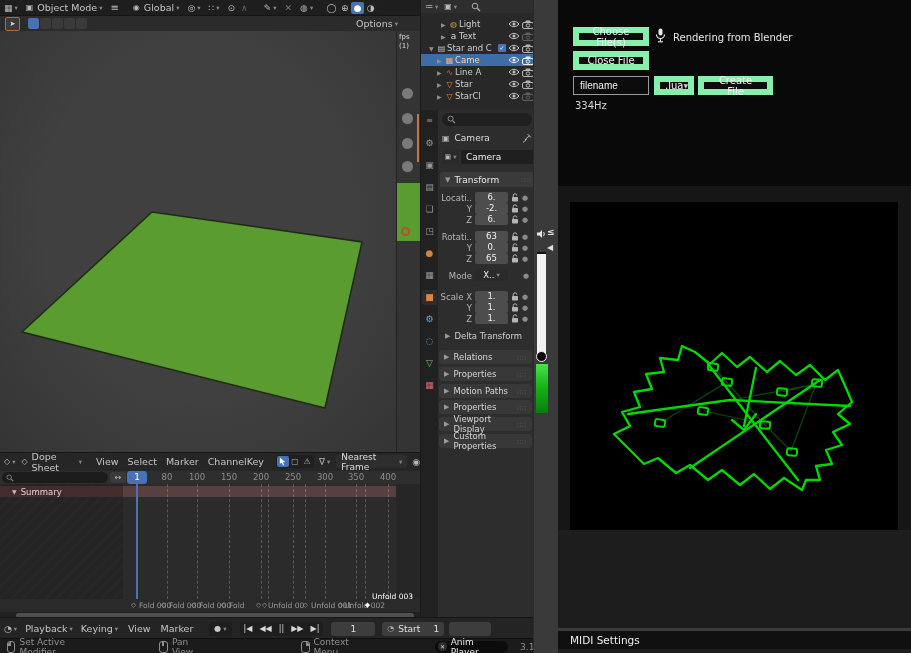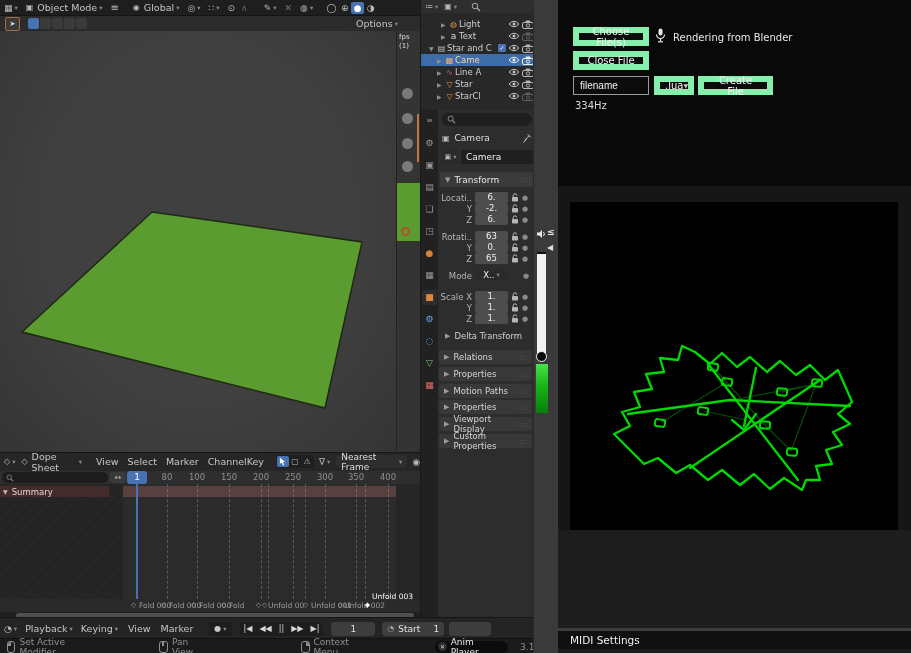--- a/index.html
+++ b/index.html
@@ -503,21 +503,21 @@
         <span class="tick" style="left:134px">200</span>
         <span class="tick" style="left:166px">250</span>
         <span class="tick" style="left:198px">300</span>
         <span class="tick" style="left:229px">350</span>
         <span class="tick" style="left:261px">400</span>
       </div>
     </div>
 
     <div class="abs" style="left:0;top:31px;width:123px;height:115px;background:#242424;background-image:repeating-linear-gradient(135deg, rgba(255,255,255,0.015) 0 2px, transparent 2px 8px)"></div>
     <div class="abs" style="left:123px;top:31px;width:273px;height:115px;background:#2b2b2b"></div>
-    <div class="abs flex" style="left:0;top:33px;width:109px;height:11px;background:#452c2c;padding-left:3px;box-sizing:border-box">
+    <div class="abs flex" style="left:0;top:33px;width:123px;height:11px;background:#452c2c;padding-left:12px;box-sizing:border-box">
       <span style="color:#cdb8b8;font-size:6px">▼</span>
       <span style="margin-left:4px;font-size:8.5px;color:#e3d3d3">Summary</span>
     </div>
     <div class="abs" style="left:123px;top:33px;width:273px;height:11px;background:#57403f"></div>
 
     <span class="vdash" style="left:167px;top:31px;bottom:19px;height:115px"></span>
     <span class="vdash" style="left:197px;top:31px;height:115px"></span>
     <span class="vdash" style="left:229px;top:31px;height:115px"></span>
     <span class="vdash" style="left:261px;top:31px;height:115px"></span>
     <span class="vdash" style="left:268px;top:31px;height:115px"></span>

